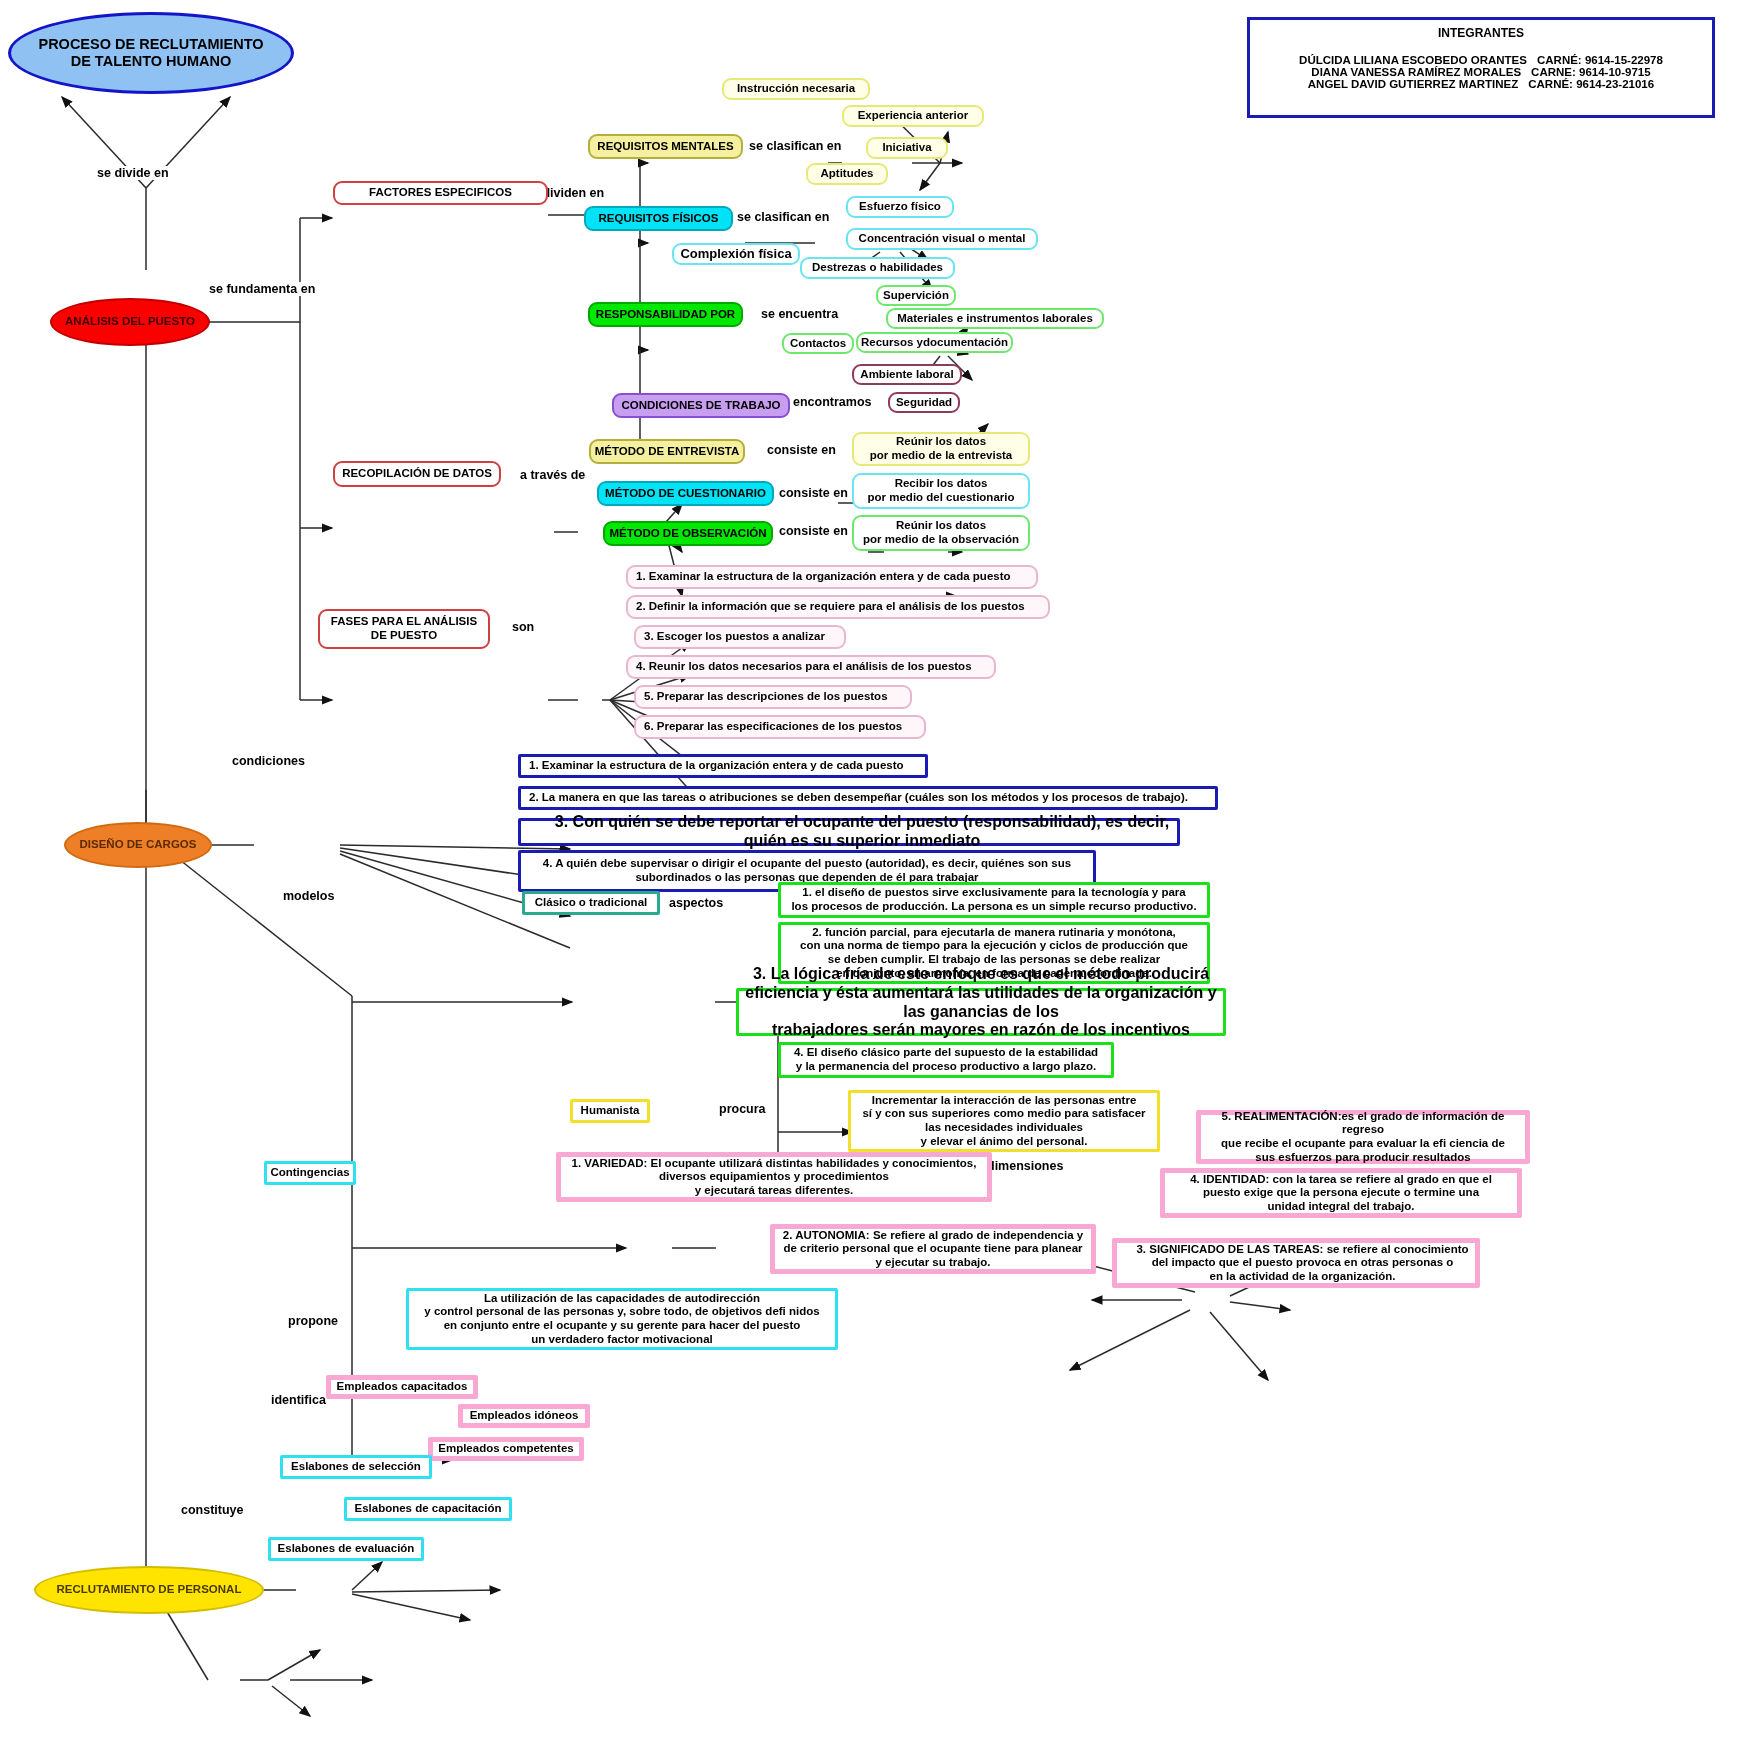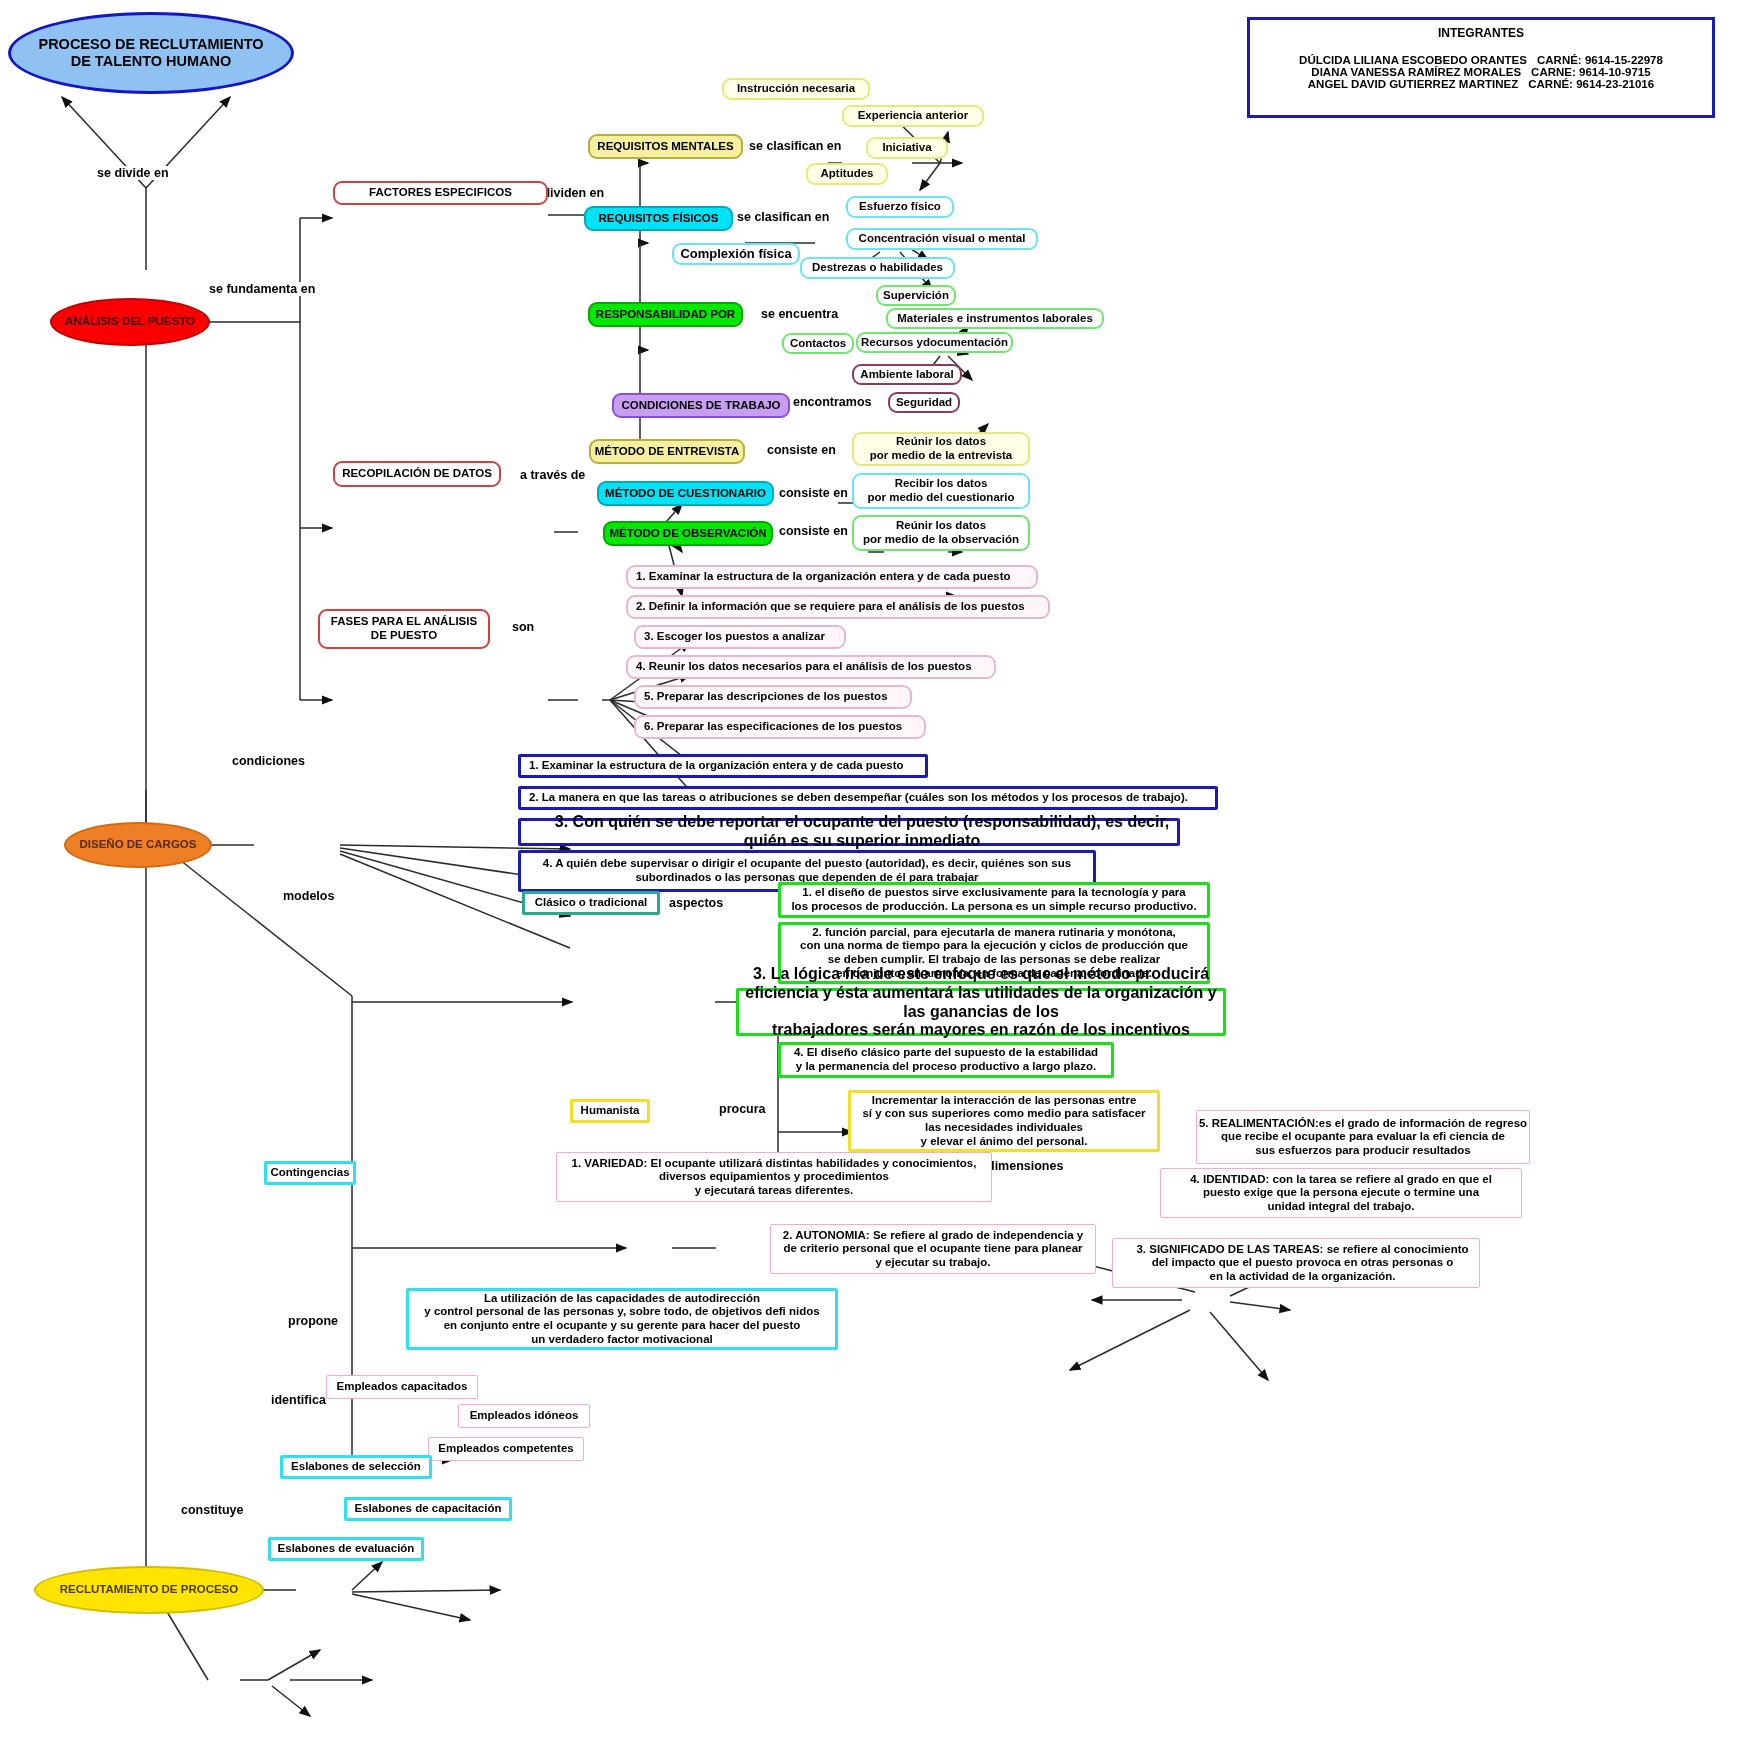--- a/index.html
+++ b/index.html
@@ -28,21 +28,21 @@
   .c-cyan-lt{background:#ffffff;border:2px solid #68e4f2;}
   .c-cyanbox{background:#ffffff;border:3px solid #2ee0f0;}
   .c-green{background:#00e800;border:2px solid #00a800;}
   .c-green-lt{background:#ffffff;border:2px solid #6de86d;}
   .c-greenbold{background:#ffffff;border:3px solid #19e019;}
   .c-purple{background:#c89ef0;border:2px solid #8a4fd0;}
   .c-maroon{background:#ffffff;border:2px solid #8f3a5c;}
   .c-pink{background:#fff6fa;border:2px solid #e8b6cf;}
   .c-navy{background:#ffffff;border:3px solid #1a1ab4;}
   .c-teal{background:#ffffff;border:3px solid #2aa98f;}
-  .c-orangebox{background:#ffffff;border:1px solid #f9a8d4;}
+  .c-orangebox{background:#ffffff;border:5px solid #f9a8d4;}
   .c-yellowbox{background:#ffffff;border:3px solid #f2e028;}
 </style>
 </head>
 <body>
 
 <div id="canvas">
 
   <svg class="edges" viewBox="0 0 1746 1743">
     <defs>
       <marker id="ah" markerWidth="9" markerHeight="9" refX="7" refY="3.2" orient="auto">
@@ -189,21 +189,21 @@
     </div>
   </div>
 
   <div class="node ell c-red-ell" style="left:50px;top:298px;width:160px;height:48px;font-size:11.5px;">
     <span>ANÁLISIS DEL PUESTO</span>
   </div>
   <div class="node ell c-orange-ell" style="left:64px;top:822px;width:148px;height:46px;font-size:11.5px;">
     <span>DISEÑO DE CARGOS</span>
   </div>
   <div class="node ell c-yellow-ell" style="left:34px;top:1566px;width:230px;height:48px;font-size:11.5px;">
-    <span>RECLUTAMIENTO DE PROCESO</span>
+    <span>RECLUTAMIENTO DE PERSONAL</span>
   </div>
 
   <div class="lbl" style="left:96px;top:166px;">se divide en</div>
   <div class="lbl" style="left:208px;top:282px;">se fundamenta en</div>
   <div class="lbl" style="left:524px;top:186px;">se dividen en</div>
   <div class="lbl" style="left:748px;top:139px;">se clasifican en</div>
   <div class="lbl" style="left:736px;top:210px;">se clasifican en</div>
   <div class="lbl" style="left:760px;top:307px;">se encuentra</div>
   <div class="lbl" style="left:792px;top:395px;">encontramos</div>
   <div class="lbl" style="left:519px;top:468px;">a través de</div>

